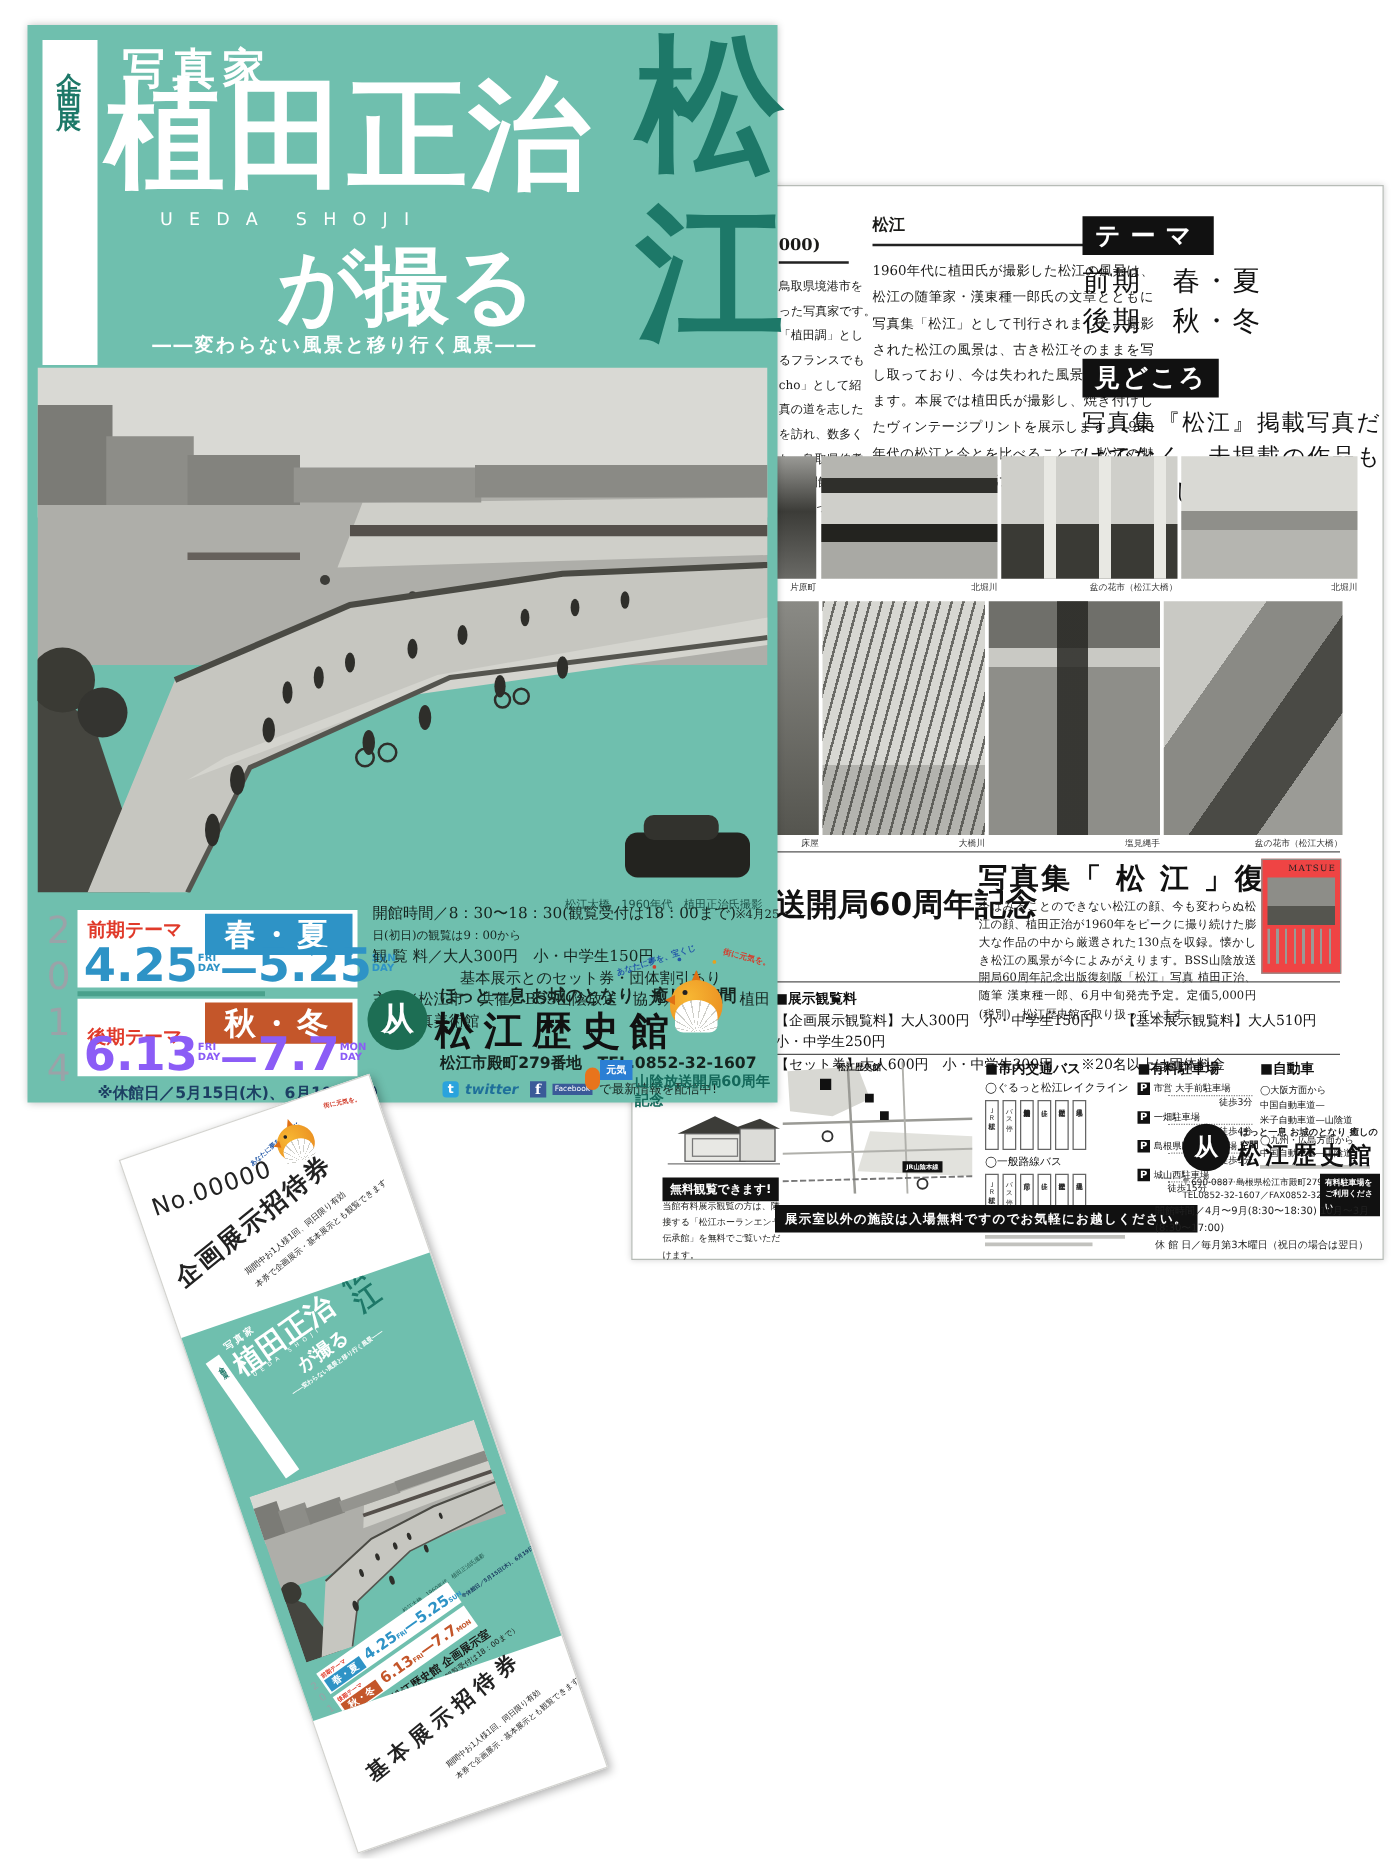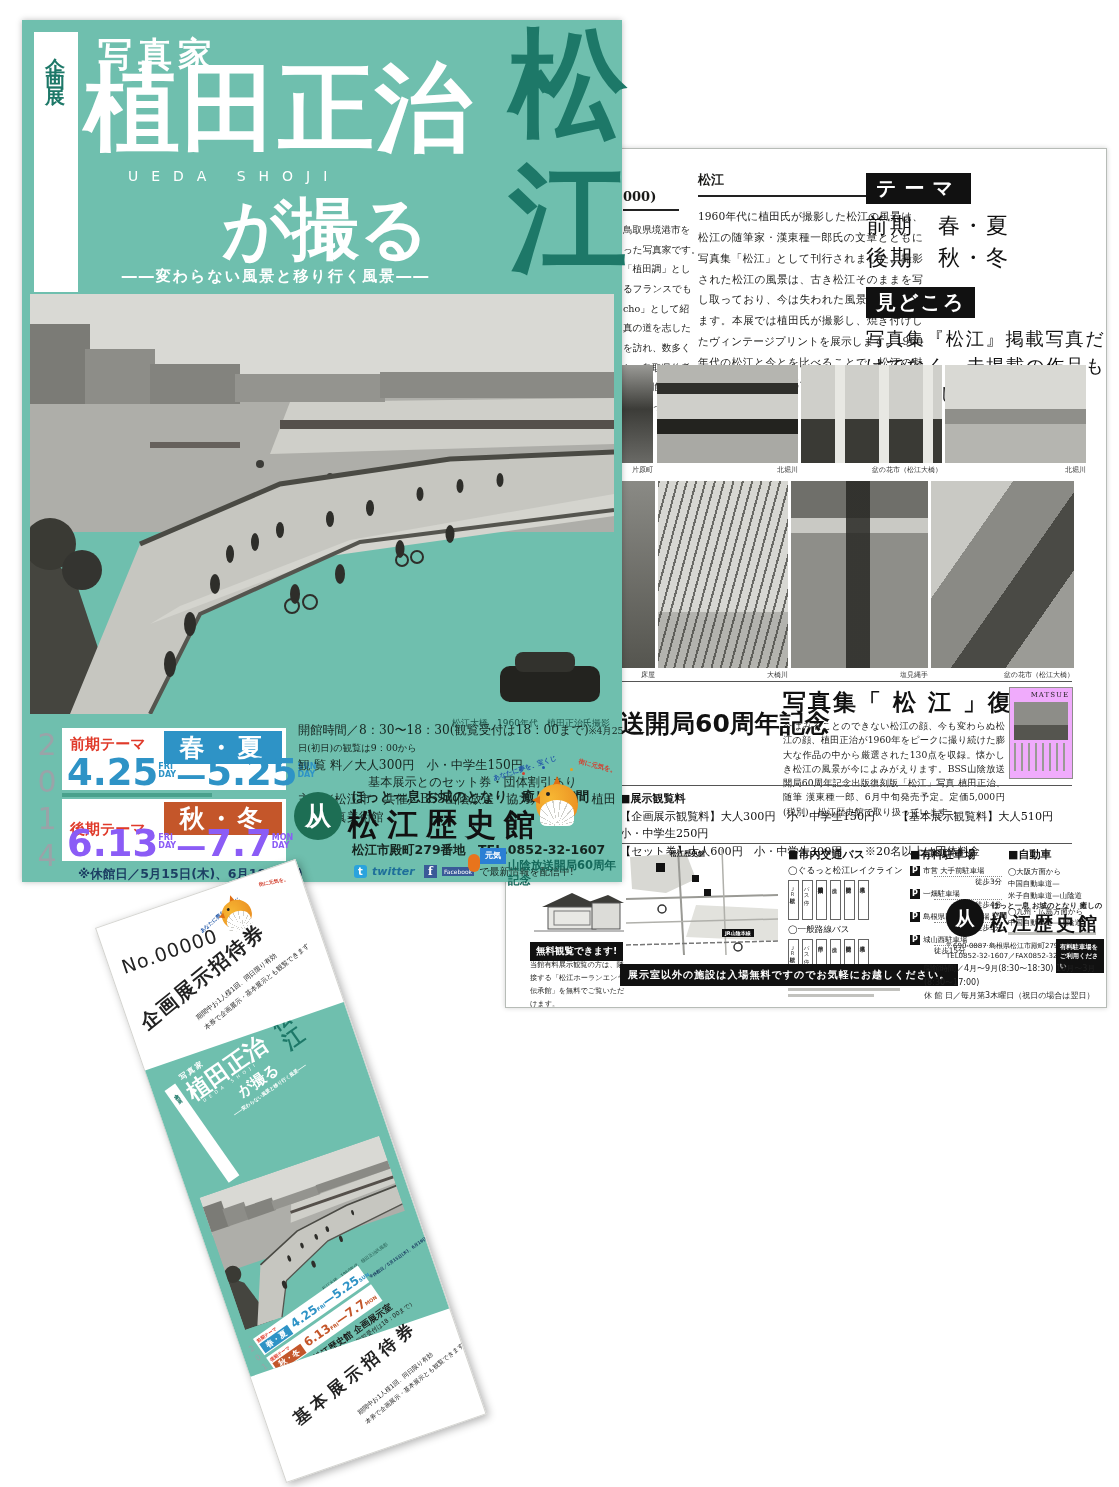--- a/index.html
+++ b/index.html
@@ -123,21 +123,21 @@
     <div class="gridcell" style="left:425px;top:332px;width:143px;">
       <div class="ph" style="height:187px;background:linear-gradient(125deg,#c9c9c4 0 30%,#8a8a85 30% 55%,#4a4a45 55% 75%,#9b9b96 75%);"></div>
       <div class="cap">盆の花市（松江大橋）</div>
     </div>
 
     <div class="abs" style="left:114px;top:532px;width:452px;border-top:1.5px solid #555;"></div>
 
     <div class="abs" style="left:114px;top:558px;font-size:25px;font-weight:bold;color:#111;">送開局60周年記念</div>
     <div class="abs serif" style="left:277px;top:538px;font-size:23px;font-weight:bold;letter-spacing:2px;color:#111;">写真集「 松 江 」復刻</div>
     <div class="abs serif" style="left:277px;top:570px;width:222px;font-size:9.2px;line-height:1.55;text-align:justify;">今はみることのできない松江の顔、今も変わらぬ松江の顔、植田正治が1960年をピークに撮り続けた膨大な作品の中から厳選された130点を収録。懐かしき松江の風景が今によみがえります。BSS山陰放送開局60周年記念出版復刻版「松江」写真 植田正治、随筆 漢東種一郎、6月中旬発売予定。定価5,000円(税別)　松江歴史館で取り扱っています。</div>
-    <div class="abs" style="left:503px;top:538px;width:62px;height:90px;background:#f0abfc;border:1px solid #8e8e8a;">
+    <div class="abs" style="left:503px;top:538px;width:62px;height:90px;background:#ef4444;border:1px solid #8e8e8a;">
       <div class="serif" style="font-size:7px;letter-spacing:1px;text-align:right;padding:3px 3px 0 0;color:#222;">MATSUE</div>
       <div style="margin:3px 4px;height:38px;background:linear-gradient(180deg,#8d8d88 0 60%,#55554f 60%);"></div>
       <div style="margin:0 4px;height:28px;background:repeating-linear-gradient(90deg,#9a9a95 0 2px,transparent 2px 7px);"></div>
     </div>
 
     <div class="abs" style="left:114px;top:636px;width:452px;border-top:1.5px solid #555;"></div>
 
     <div class="abs serif" style="left:114px;top:642px;width:460px;color:#111;">
       <div style="font-size:11px;font-weight:bold;">■展示観覧料</div>
       <div style="font-size:11.2px;line-height:1.55;margin-top:2px;">

